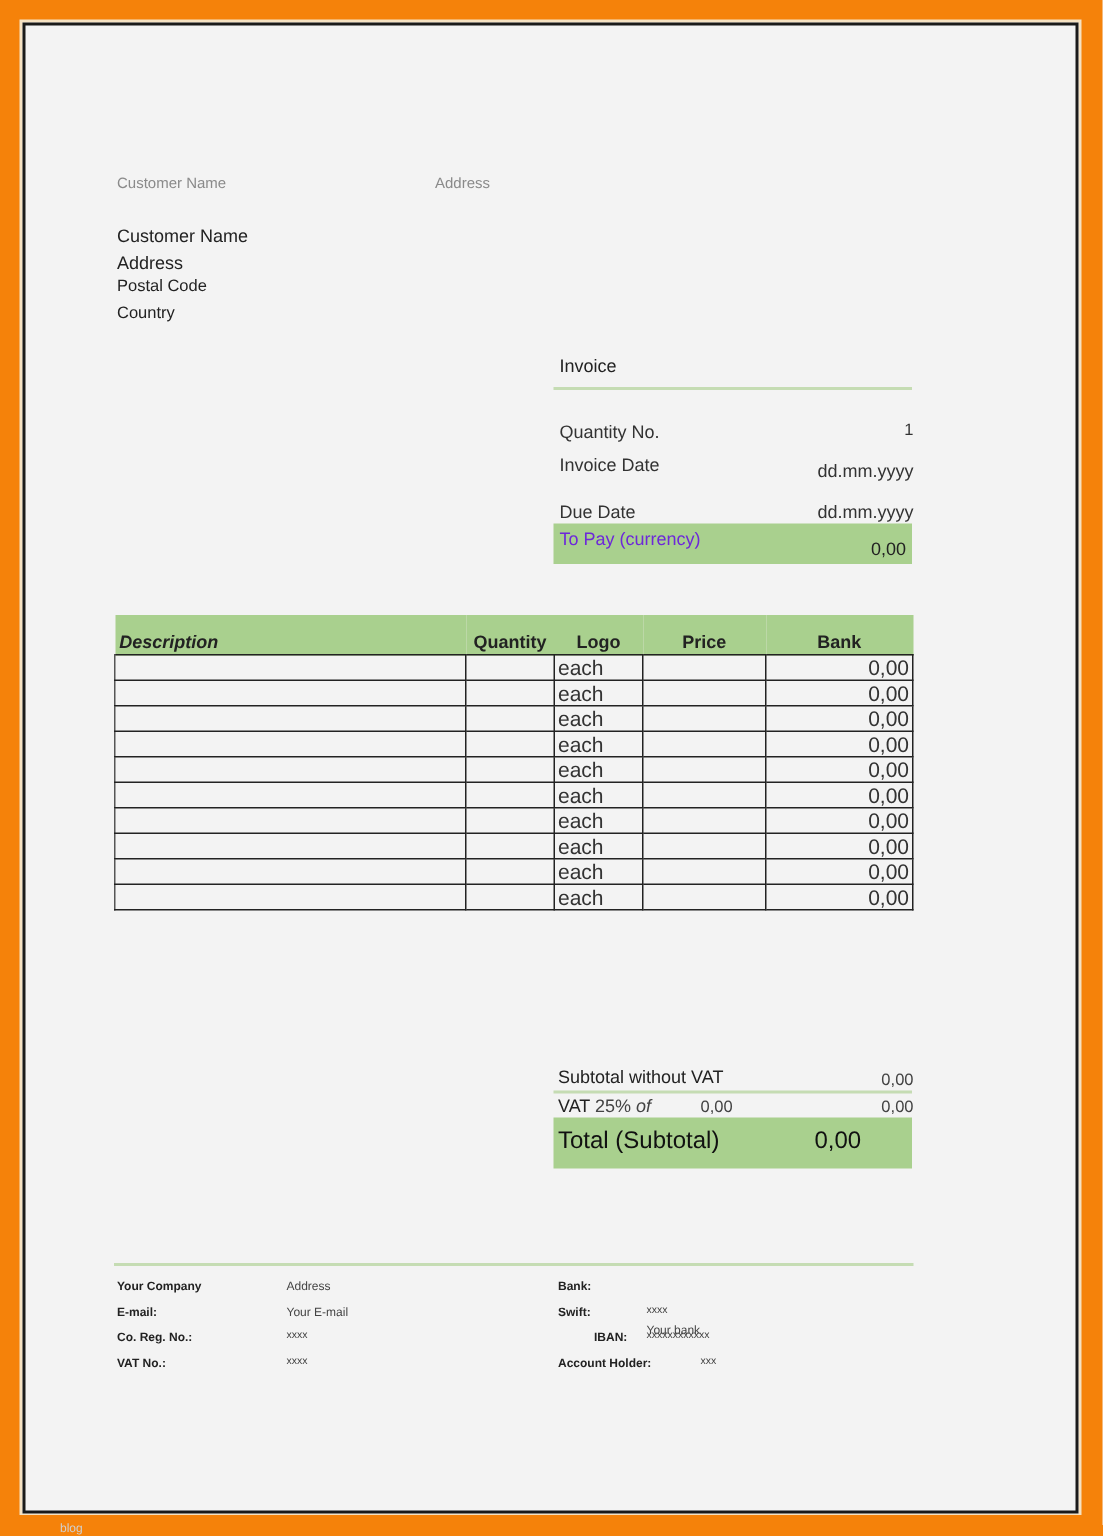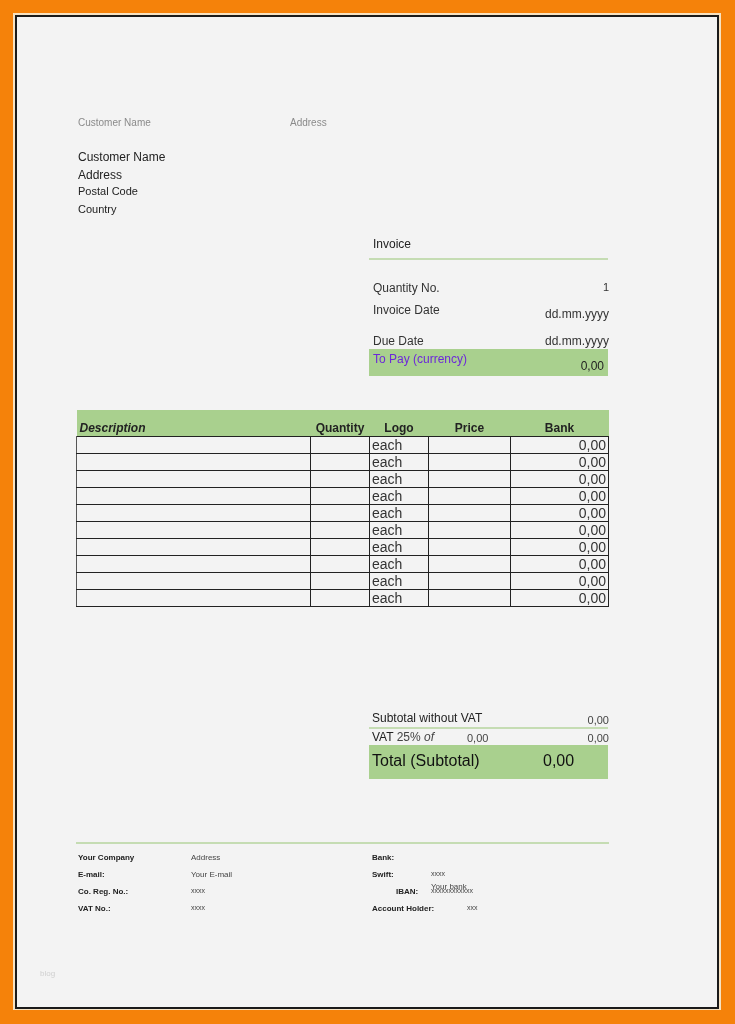--- a/index.html
+++ b/index.html
@@ -164,14 +164,14 @@
 
   <div class="abs foot-b" style="left:355px;top:836px;">Bank:</div>
   <div class="abs foot" style="left:414px;top:836px;margin-top:29px;">Your bank</div>
   <div class="abs foot-b" style="left:355px;top:853px;text-align:right;">Swift:</div>
   <div class="abs foot" style="left:414px;top:853px;font-size:7px;">xxxx</div>
   <div class="abs foot-b" style="left:355px;top:870px;margin-left:24px;">IBAN:</div>
   <div class="abs foot" style="left:414px;top:870px;font-size:7px;">xxxxxxxxxxxx</div>
   <div class="abs foot-b" style="left:355px;top:887px;">Account Holder:</div>
   <div class="abs foot" style="left:450px;top:887px;font-size:7px;">xxx</div>
 
-  <div class="abs" style="left:23px;top:952px;font-size:8px;color:#d0d0d0;">blog</div>
+  <div class="abs" style="left:23px;top:997px;font-size:8px;color:#d0d0d0;">blog</div>
 </div>
 
 </body></html>

